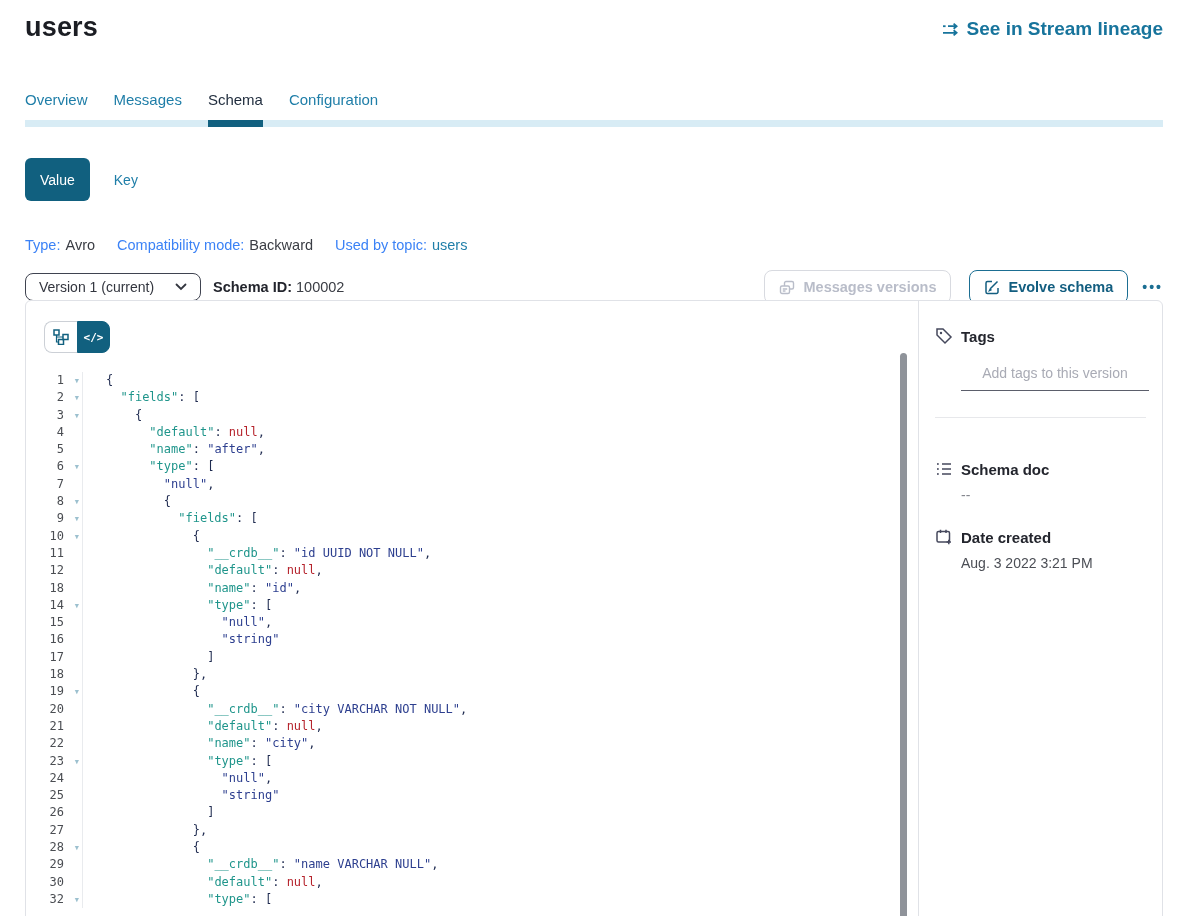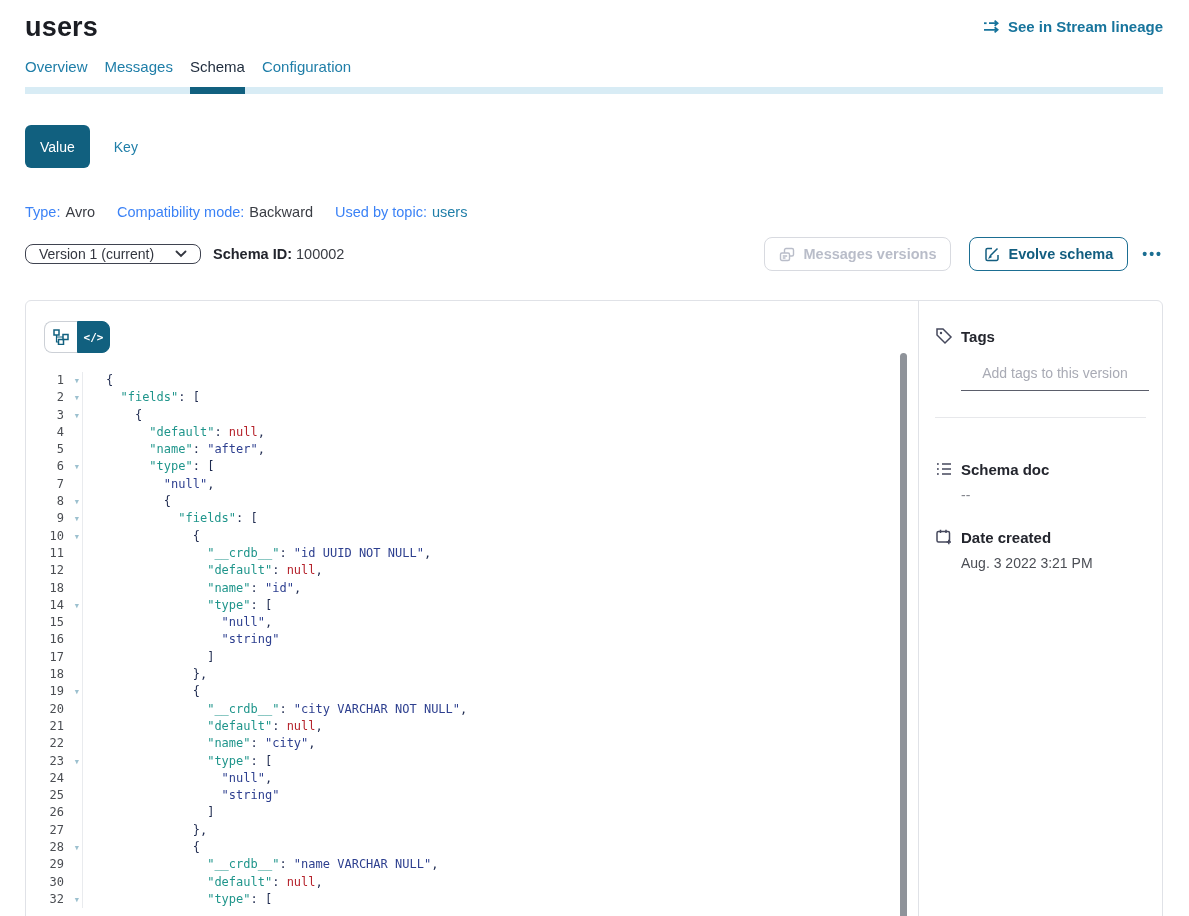--- a/index.html
+++ b/index.html
@@ -3,46 +3,46 @@
 <meta charset="utf-8">
 <style>
   * { margin:0; padding:0; box-sizing:border-box; }
   html,body { width:1189px; height:916px; overflow:hidden; background:#fff;
     font-family:"Liberation Sans", sans-serif; color:#26282e; }
   .page { padding:0 26px 0 25px; position:relative; height:916px; }
 
   
   .hdr { display:flex; justify-content:space-between; align-items:flex-start; padding-top:12px; }
   .title { font-size:27px; font-weight:700; color:#1b1d23; letter-spacing:.2px; }
-  .lineage { display:flex; align-items:center; gap:7px; color:#17749c; font-size:15px; font-weight:600;
+  .lineage { display:flex; align-items:center; gap:7px; color:#17749c; font-size:19px; font-weight:600;
     margin-top:6px; cursor:pointer; text-decoration:none; }
 
   
-  .tabs { display:flex; gap:17px; margin-top:15px; }
+  .tabs { display:flex; gap:26px; margin-top:48px; }
   .tab { font-size:15px; font-weight:500; color:#1f7ea8; padding-bottom:12px; position:relative; cursor:pointer; }
   .tab.active { color:#1e2b3c; }
   .tab.active::after { content:''; position:absolute; left:0; right:0; bottom:-7px; height:7px; background:#11607f; z-index:1; }
   .tab-track { height:7px; background:#d8ecf5; }
 
   
   .vk { display:flex; align-items:center; gap:24px; margin-top:31px; }
   .btn-value { background:#11607f; color:#fff; border:none; border-radius:6px; font-size:14px;
     height:43px; padding:0 15px; font-family:inherit; cursor:pointer; }
   .link-key { color:#1f7ea8; font-size:14px; cursor:pointer; }
 
   
   .meta { display:flex; align-items:center; margin-top:36px; font-size:14.5px; color:#3a3d44; }
   .meta b { color:#3b82f6; font-weight:400; }
   .meta .pair { margin-right:22px; }
   .meta .lbl { margin-right:5px; }
   .meta a { color:#1f7ea8; text-decoration:none; cursor:pointer; }
 
   
   .vrow { display:flex; align-items:center; margin-top:17px; }
-  .select { width:176px; height:20px; border:1px solid #3f4350; border-radius:8px; display:flex;
+  .select { width:176px; height:28px; border:1px solid #3f4350; border-radius:8px; display:flex;
     align-items:center; justify-content:space-between; padding:0 13px; font-size:14px; color:#33363f; cursor:pointer; background:#fff; }
   .schemaid { margin-left:12px; font-size:14.5px; color:#3a3d44; }
   .schemaid b { color:#23252d; }
   .vrow .spacer { flex:1; }
   .btn { height:34px; border-radius:8px; background:#fff; font-size:14.5px; font-weight:600;
     display:inline-flex; align-items:center; gap:8px; padding:0 14px; font-family:inherit; cursor:pointer; }
   .btn-compare { border:1px solid #d8dae0; color:#b9bdc9; margin-right:18px; }
   .btn-evolve { border:1px solid #1b6e92; color:#135e80; }
   .dots { color:#1b6e92; font-size:14px; letter-spacing:2px; font-weight:700; margin-left:14px; cursor:pointer; }
 

